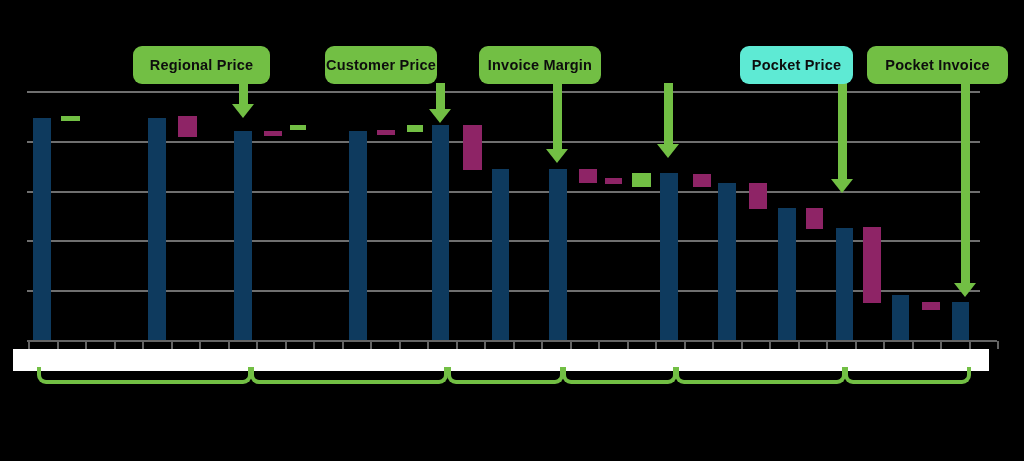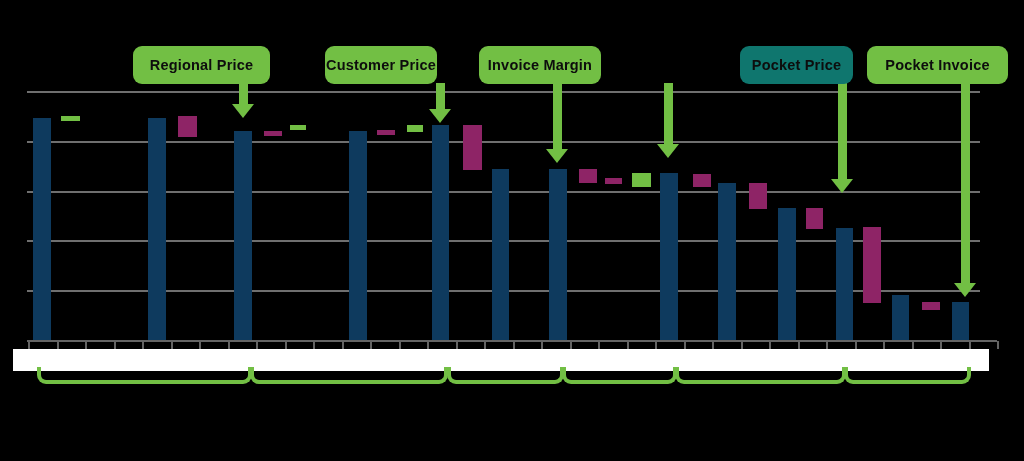--- a/index.html
+++ b/index.html
@@ -119,21 +119,21 @@
   <div class="callout">
     <div class="callout-box" style="left: 479px; top: 46px; width: 122px; height: 38px; background: rgb(114, 191, 68); color: rgb(13, 13, 13);">Invoice Margin</div>
     <div class="arrow-shaft" style="left: 552.5px; top: 83px; width: 9px; height: 67px; background: rgb(114, 191, 68);"></div>
     <div class="arrow-head" style="left: 546px; top: 149px; border-left: 11px solid transparent; border-right: 11px solid transparent; border-top: 14px solid rgb(114, 191, 68);"></div>
   </div>
   <div class="callout">
     <div class="arrow-shaft" style="left: 663.5px; top: 83px; width: 9px; height: 62px; background: rgb(114, 191, 68);"></div>
     <div class="arrow-head" style="left: 657px; top: 144px; border-left: 11px solid transparent; border-right: 11px solid transparent; border-top: 14px solid rgb(114, 191, 68);"></div>
   </div>
   <div class="callout">
-    <div class="callout-box" style="left: 740px; top: 46px; width: 113px; height: 38px; background: #0f766e; color: rgb(13, 13, 13);">Pocket Price</div>
+    <div class="callout-box" style="left: 740px; top: 46px; width: 113px; height: 38px; background: #5eead4; color: rgb(13, 13, 13);">Pocket Price</div>
     <div class="arrow-shaft" style="left: 837.5px; top: 83px; width: 9px; height: 97px; background: rgb(114, 191, 68);"></div>
     <div class="arrow-head" style="left: 831px; top: 179px; border-left: 11px solid transparent; border-right: 11px solid transparent; border-top: 14px solid rgb(114, 191, 68);"></div>
   </div>
   <div class="callout">
     <div class="callout-box" style="left: 867px; top: 46px; width: 141px; height: 38px; background: rgb(114, 191, 68); color: rgb(13, 13, 13);">Pocket Invoice</div>
     <div class="arrow-shaft" style="left: 960.5px; top: 83px; width: 9px; height: 201px; background: rgb(114, 191, 68);"></div>
     <div class="arrow-head" style="left: 954px; top: 283px; border-left: 11px solid transparent; border-right: 11px solid transparent; border-top: 14px solid rgb(114, 191, 68);"></div>
   </div>
 </div>
 

